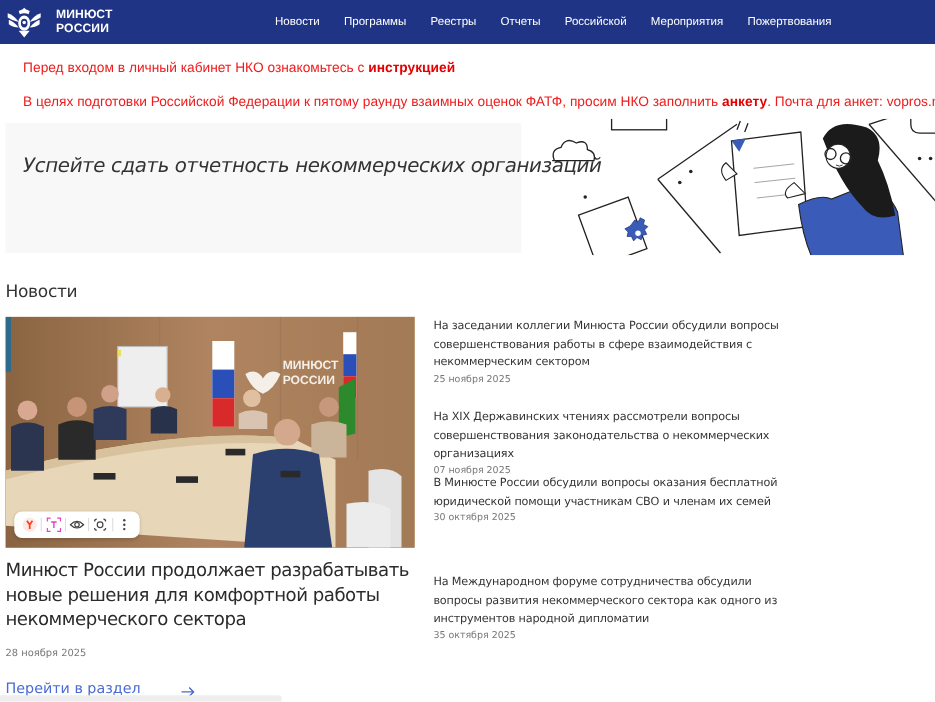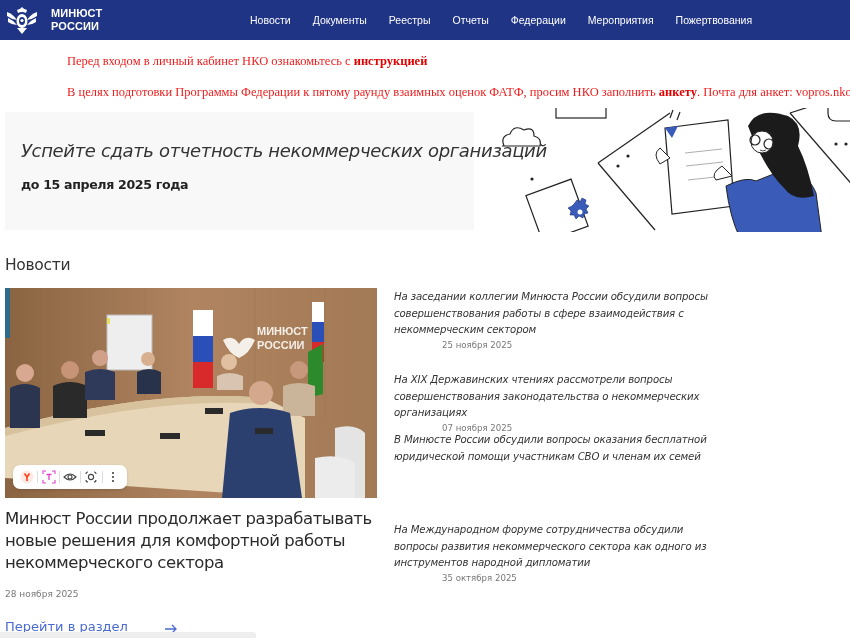--- a/index.html
+++ b/index.html
@@ -16,22 +16,22 @@
       margin-left: 12px; color: #fff; font-family: "Liberation Sans", sans-serif;
       font-weight: bold; font-size: 11px; line-height: 13px; letter-spacing: 0.1px;
     }
     .nav { position: absolute; left: 250px; top: 0; height: 40px; display: flex; align-items: center; }
     .nav-item {
       color: #fff; font-family: "Liberation Sans", sans-serif; font-size: 10.5px;
       margin-right: 22px; white-space: nowrap; cursor: pointer;
     }
 
     .notice {
-      position: absolute; left: 21px; color: #ef1d1d; font-family: Liberation Serif, serif;
-      font-size: 12.5px; white-space: nowrap; margin-left: 46px;
+      position: absolute; left: 21px; color: #ef1d1d; font-family: Liberation Sans, sans-serif;
+      font-size: 12.5px; white-space: nowrap;
     }
     .notice b { font-weight: bold; color: #e40000; }
 
     .promo {
       position: absolute; left: 5px; top: 112px; width: 469px; height: 118px;
       background: #f8f8f8;
     }
     .promo-line1 {
       position: absolute; left: 16px; top: 28px; font-size: 18px; color: #333;
       font-family: "DejaVu Sans", sans-serif; white-space: nowrap; letter-spacing: -0.35px; font-style: italic;
@@ -72,23 +72,23 @@
       display: flex; align-items: flex-end; cursor: pointer; gap: 30px;
     }
     .more-link svg { margin-left: 6px; }
     .bottom-bar {
       position: absolute; left: 0; top: 632px; width: 256px; height: 6px; background: #eeeeee;
       border-top-right-radius: 3px;
     }
 
     .news-item { position: absolute; left: 394px; width: 320px; }
     .news-item-title {
-      font-size: 10.2px; line-height: 16.6px; color: #333; letter-spacing: -0.15px; cursor: pointer; font-style: italic;
-    }
-    .news-item-date { font-size: 8.6px; color: #777; margin-top: 1px; margin-left: 48px; }
+      font-size: 10.2px; line-height: 16.6px; color: #333; letter-spacing: -0.15px; cursor: pointer;
+    }
+    .news-item-date { font-size: 8.6px; color: #777; margin-top: 1px; }
   </style>
 </head>
 <body>
 
 <div class="header">
   <div class="logo">
     <svg class="logo-emblem" viewBox="0 0 34 32">
       <g fill="#ffffff">
         <path d="M17 3 l2 2 -2 2 -2 -2z"></path>
         <path d="M12 6 q5 -3 10 0 l-1 3 q-4 -2 -8 0z"></path>
@@ -102,39 +102,38 @@
       <ellipse cx="17" cy="17" rx="3" ry="4" fill="#1f3485"></ellipse>
       <circle cx="17" cy="16.5" r="1.6" fill="#ffffff"></circle>
     </svg>
     <div class="logo-text">
       <div>МИНЮСТ</div>
       <div>РОССИИ</div>
     </div>
   </div>
   <nav class="nav">
     <a class="nav-item">Новости</a>
-    <a class="nav-item">Документы</a>
+    <a class="nav-item">Программы</a>
     <a class="nav-item">Реестры</a>
     <a class="nav-item">Отчеты</a>
-    <a class="nav-item">Федерации</a>
+    <a class="nav-item">Российской</a>
     <a class="nav-item">Мероприятия</a>
     <a class="nav-item">Пожертвования</a>
   </nav>
 </div>
 
 <div class="notice" style="top:54px;">
   <span>Перед входом в личный кабинет НКО ознакомьтесь с </span><b>инструкцией</b>
 </div>
 <div class="notice" style="top:85px;">
-  <span>В целях подготовки Программы Федерации к пятому раунду взаимных оценок ФАТФ, просим НКО заполнить </span><b>анкету</b><span>. Почта для анкет: vopros.nko@minjust.gov.ru</span>
+  <span>В целях подготовки Российской Федерации к пятому раунду взаимных оценок ФАТФ, просим НКО заполнить </span><b>анкету</b><span>. Почта для анкет: vopros.nko@minjust.gov.ru</span>
 </div>
 
 <div class="promo">
   <div class="promo-line1">Успейте сдать отчетность некоммерческих организаций</div>
-  <div class="promo-line2">до 15 апреля 2025 года</div>
 </div>
 
 <div class="illustration">
   <svg width="360" height="124" viewBox="0 0 360 124">
     <g fill="none" stroke="#222" stroke-width="1.2">
       <rect x="66" y="-10" width="50" height="20"></rect>
       <path d="M14 38 q-4 -10 6 -12 q4 -10 14 -4 q10 -4 10 6 q8 2 6 10 h-34 q-6 0 -2 0z"></path>
       <path d="M108 55 L180 5"></path>
       <path d="M108 55 L165 122"></path>
       <path d="M300 5 L365 80"></path>
@@ -286,17 +285,18 @@
 <div class="news-item" style="top:289px;">
   <div class="news-item-title">На заседании коллегии Минюста России обсудили вопросы совершенствования работы в сфере взаимодействия с некоммерческим сектором</div>
   <div class="news-item-date">25 ноября 2025</div>
 </div>
 <div class="news-item" style="top:372px;">
   <div class="news-item-title">На XIX Державинских чтениях рассмотрели вопросы совершенствования законодательства о некоммерческих организациях</div>
   <div class="news-item-date">07 ноября 2025</div>
 </div>
 <div class="news-item" style="top:432px;">
   <div class="news-item-title">В Минюсте России обсудили вопросы оказания бесплатной юридической помощи участникам СВО и членам их семей</div>
+  <div class="news-item-date">30 октября 2025</div>
 </div>
 <div class="news-item" style="top:522px;">
   <div class="news-item-title">На Международном форуме сотрудничества обсудили вопросы развития некоммерческого сектора как одного из инструментов народной дипломатии</div>
   <div class="news-item-date">35 октября 2025</div>
 </div>
 
 </body></html>

